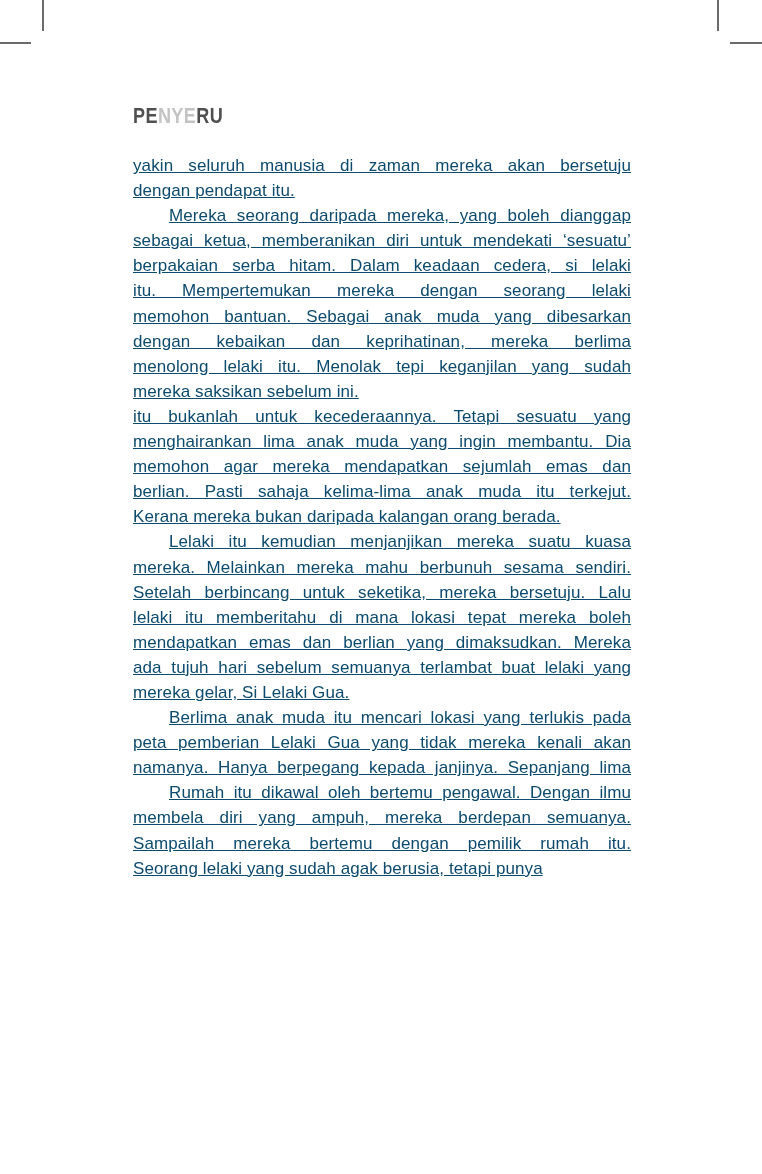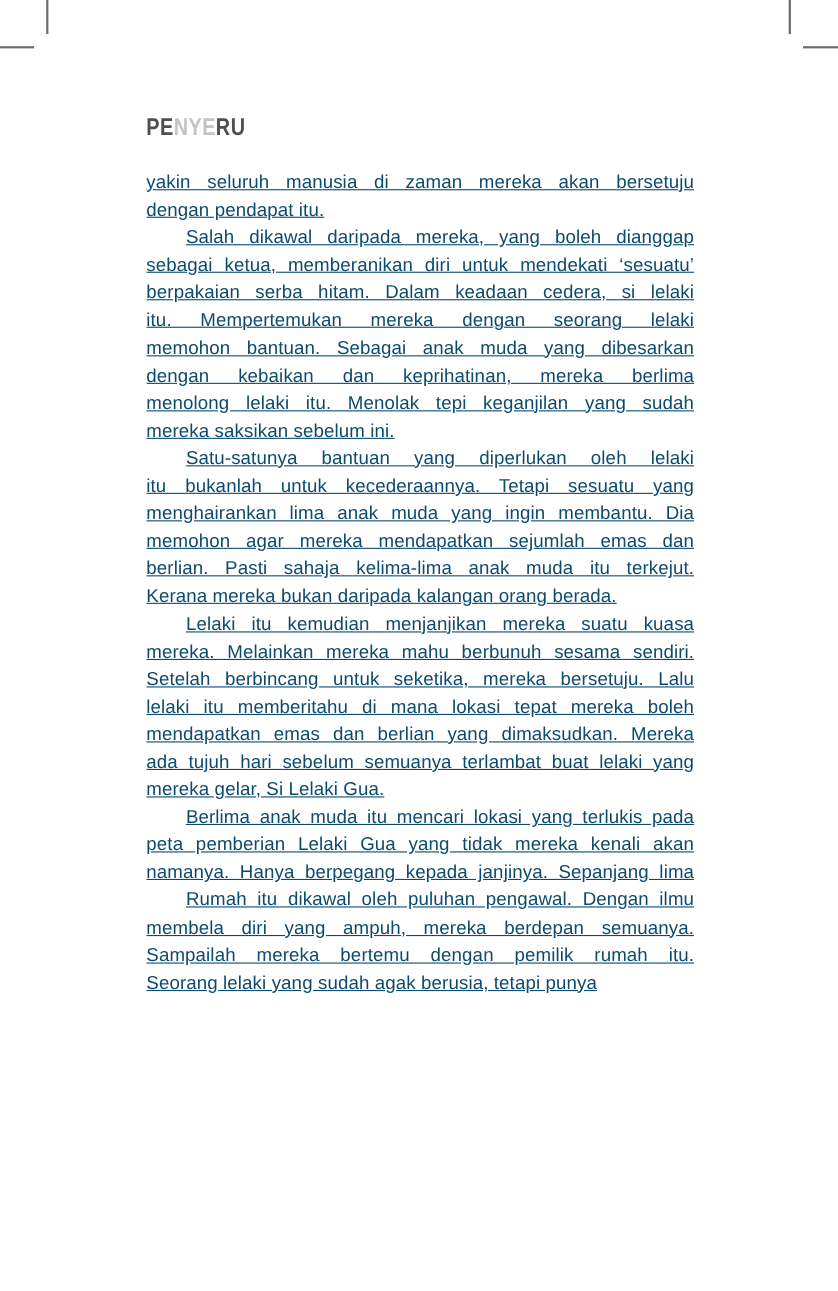--- a/index.html
+++ b/index.html
@@ -92,45 +92,44 @@
   <div class="crop bl-h"></div>
   <div class="crop bl-v"></div>
   <div class="crop br-h"></div>
   <div class="crop br-v"></div>
 
   <div class="running-title"><span class="rt-dark">PE</span><span class="rt-light">NYE</span><span class="rt-dark">RU</span></div>
 
   <div class="body-text">
       <div class="line">yakin seluruh manusia di zaman mereka akan bersetuju</div>
       <div class="line last">dengan pendapat itu.</div>
-      <div class="line indent">Salah dikawal daripada mereka, yang boleh dianggap</div>
+      <div class="line indent">Mereka seorang daripada mereka, yang boleh dianggap</div>
       <div class="line">sebagai ketua, memberanikan diri untuk mendekati ‘sesuatu’</div>
       <div class="line">berpakaian serba hitam. Dalam keadaan cedera, si lelaki</div>
       <div class="line">itu. Mempertemukan mereka dengan seorang lelaki</div>
       <div class="line">memohon bantuan. Sebagai anak muda yang dibesarkan</div>
       <div class="line">dengan kebaikan dan keprihatinan, mereka berlima</div>
       <div class="line">menolong lelaki itu. Menolak tepi keganjilan yang sudah</div>
       <div class="line last">mereka saksikan sebelum ini.</div>
-      <div class="line indent">Satu-satunya bantuan yang diperlukan oleh lelaki</div>
       <div class="line">itu bukanlah untuk kecederaannya. Tetapi sesuatu yang</div>
       <div class="line">menghairankan lima anak muda yang ingin membantu. Dia</div>
       <div class="line">memohon agar mereka mendapatkan sejumlah emas dan</div>
       <div class="line">berlian. Pasti sahaja kelima-lima anak muda itu terkejut.</div>
       <div class="line last">Kerana mereka bukan daripada kalangan orang berada.</div>
       <div class="line indent">Lelaki itu kemudian menjanjikan mereka suatu kuasa</div>
       <div class="line">mereka. Melainkan mereka mahu berbunuh sesama sendiri.</div>
       <div class="line">Setelah berbincang untuk seketika, mereka bersetuju. Lalu</div>
       <div class="line">lelaki itu memberitahu di mana lokasi tepat mereka boleh</div>
       <div class="line">mendapatkan emas dan berlian yang dimaksudkan. Mereka</div>
       <div class="line">ada tujuh hari sebelum semuanya terlambat buat lelaki yang</div>
       <div class="line last">mereka gelar, Si Lelaki Gua.</div>
       <div class="line indent">Berlima anak muda itu mencari lokasi yang terlukis pada</div>
       <div class="line">peta pemberian Lelaki Gua yang tidak mereka kenali akan</div>
       <div class="line">namanya. Hanya berpegang kepada janjinya. Sepanjang lima</div>
-      <div class="line indent">Rumah itu dikawal oleh puluhan pengawal. Dengan ilmu</div>
+      <div class="line indent">Rumah itu dikawal oleh bertemu pengawal. Dengan ilmu</div>
       <div class="line">membela diri yang ampuh, mereka berdepan semuanya.</div>
       <div class="line">Sampailah mereka bertemu dengan pemilik rumah itu.</div>
       <div class="line last">Seorang lelaki yang sudah agak berusia, tetapi punya</div>
     </div>
 
   <div class="page-number">2</div>
 
 </div>
 
 </body></html>

